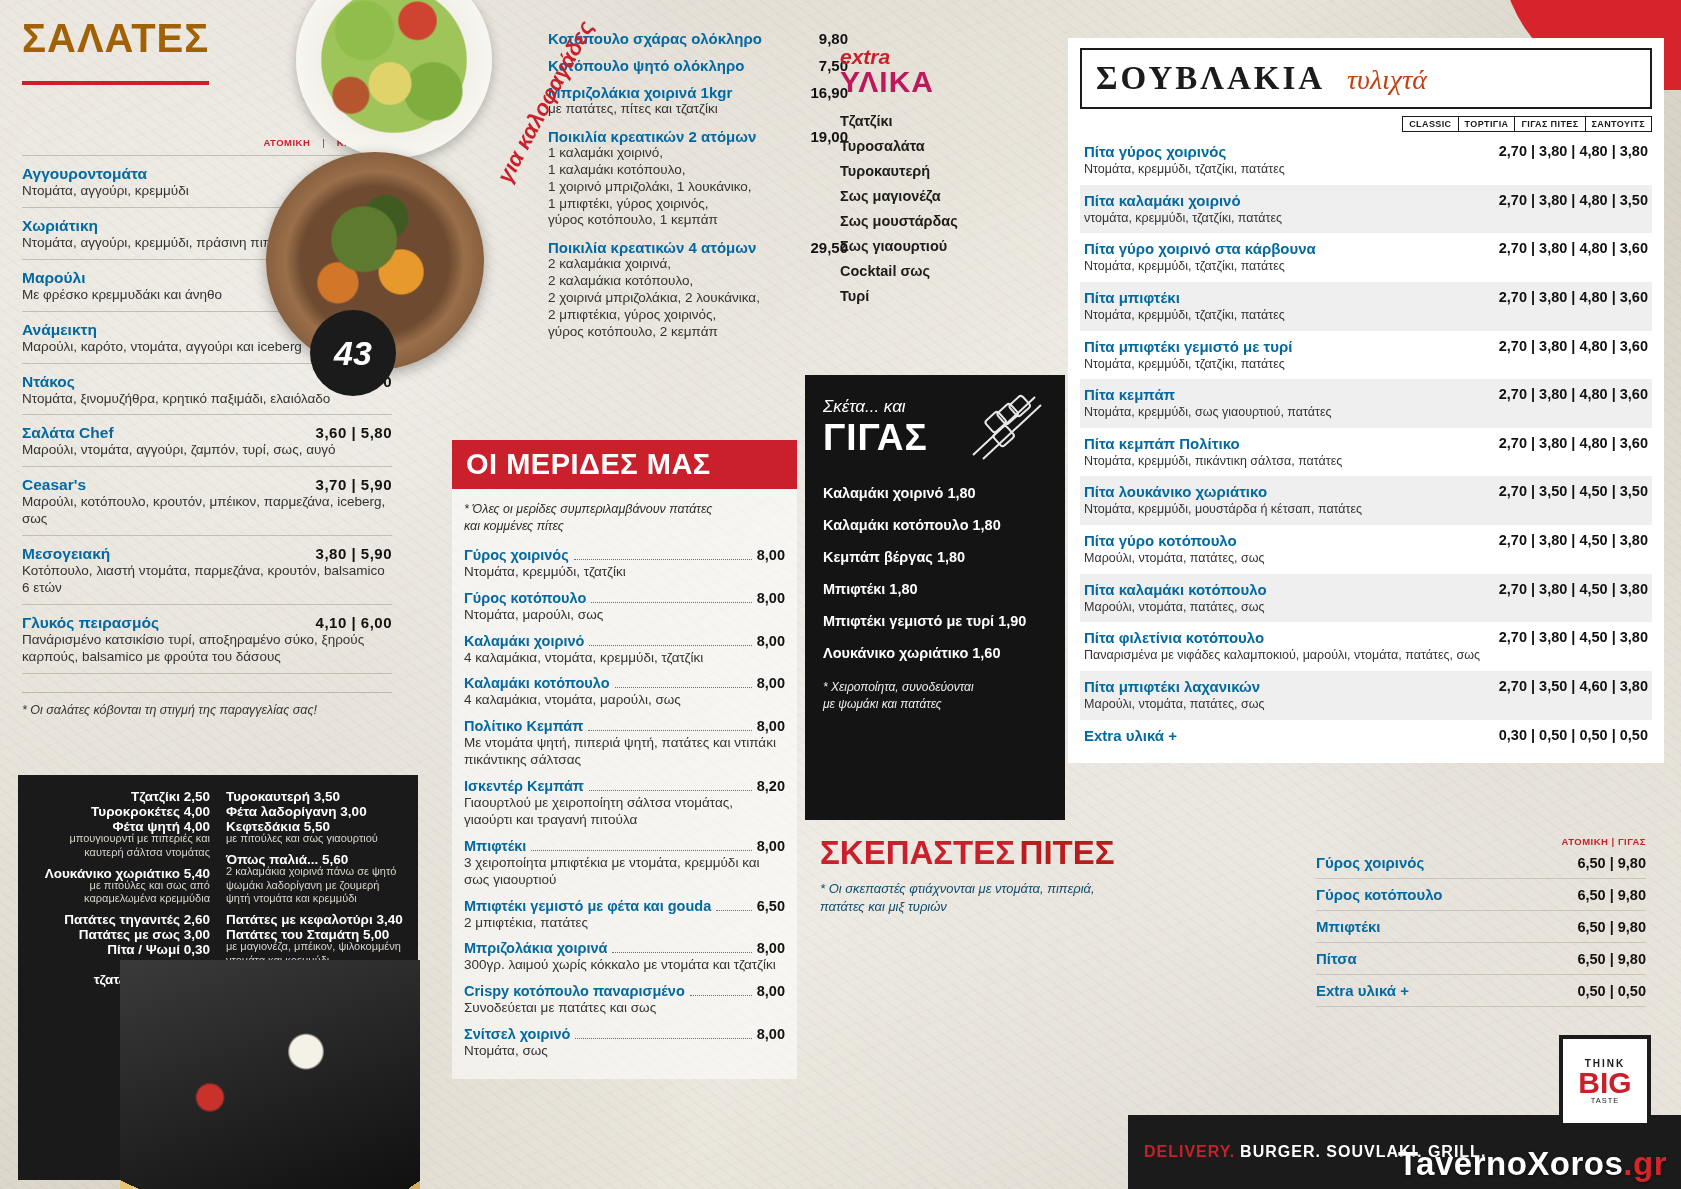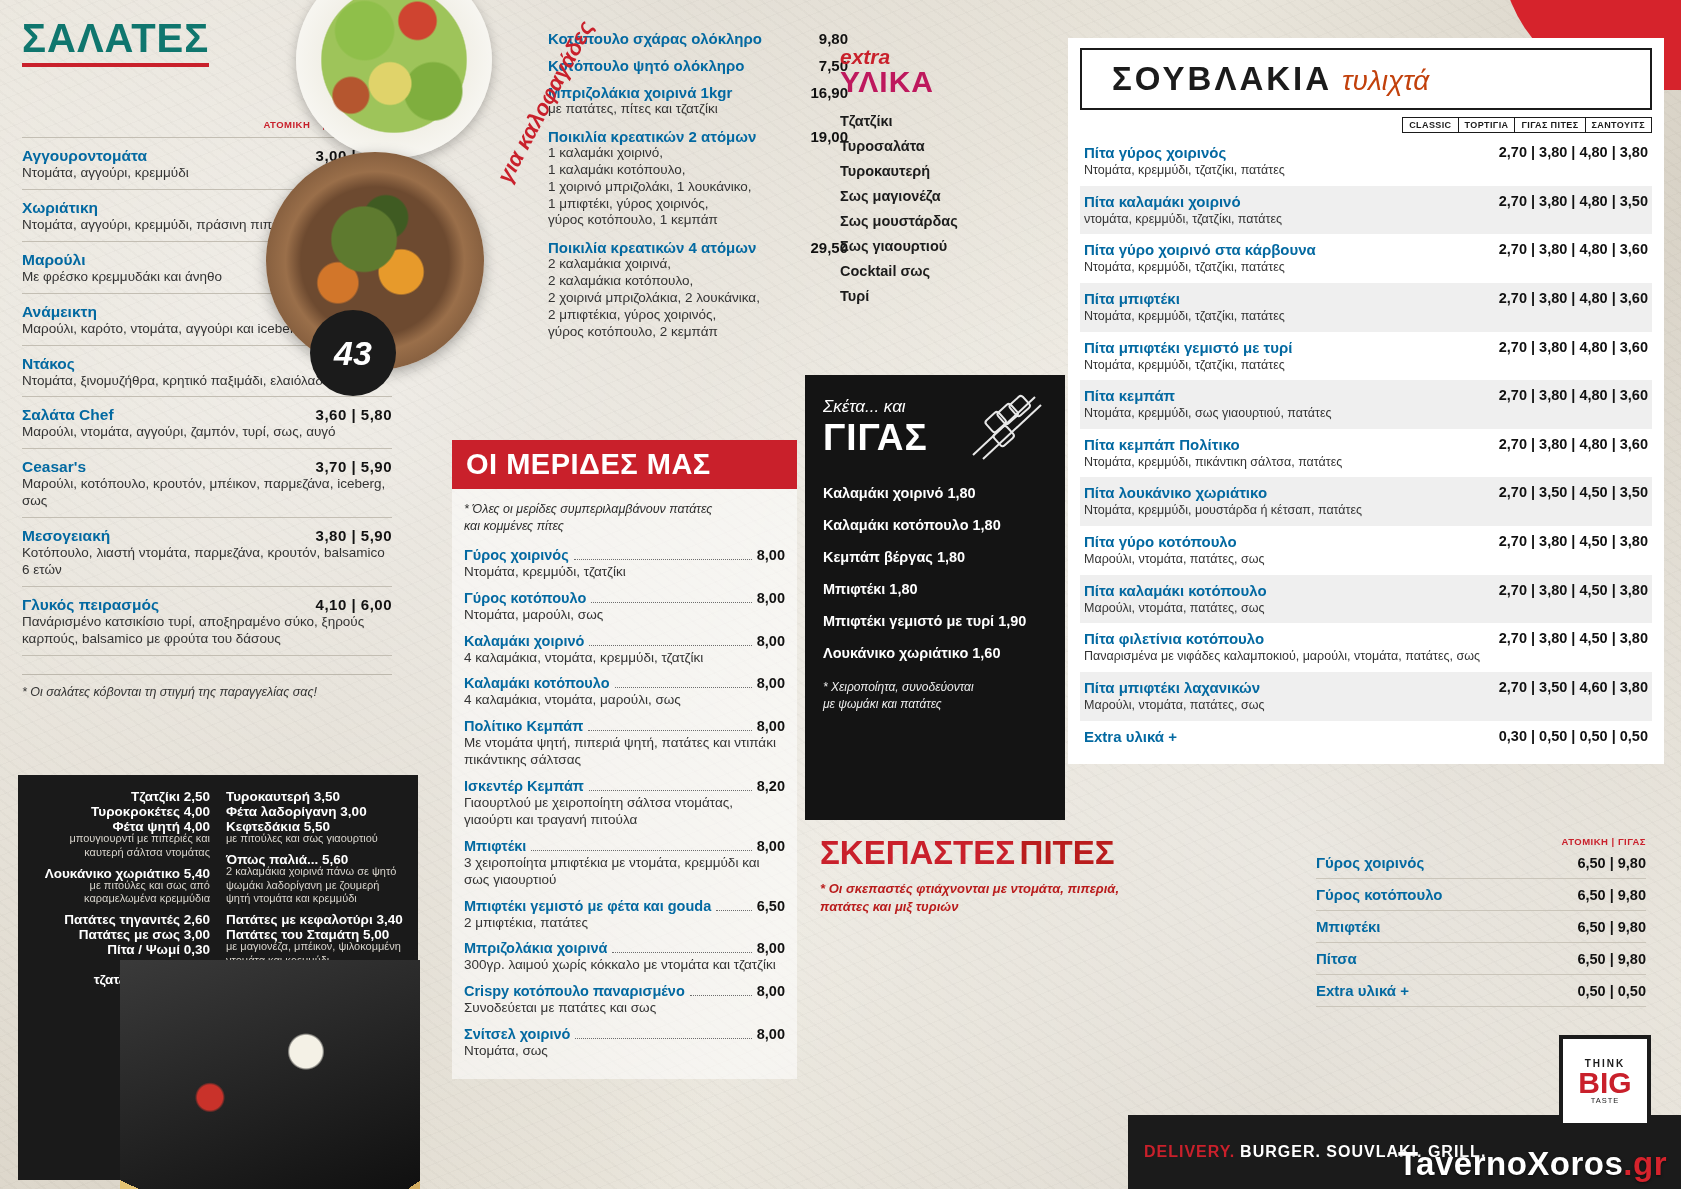--- a/index.html
+++ b/index.html
@@ -31,22 +31,22 @@
   
   .blk { position:absolute; }
   .dots { flex:1; border-bottom:1px dotted #6d6d6d; margin:0 5px 4px 5px; }
   .sub { color:#333; font-size:13.5px; line-height:1.25; }
   .nm { font-weight:bold; color:#0369a1; }
   .pr { font-weight:bold; color:#111; white-space:nowrap; }
 
   
   #salads { left:22px; top:16px; width:370px; }
   #salads .hdr {
-    font-size:40px; font-weight:bold; color:#0f766e; letter-spacing:1px;
-    border-bottom:4px solid #c9202b; display:inline-block; padding-bottom:2px;
+    font-size:40px; font-weight:bold; color:#a16207; letter-spacing:1px;
+    border-bottom:4px solid #c9202b; display:inline-block; padding-bottom:20px;
   }
   .colhead { font-size:9.5px; color:#c9202b; font-weight:bold; text-align:right; letter-spacing:.5px;}
   .sal-item { margin-top:9px; }
   .sal-item .top { display:flex; justify-content:space-between; align-items:baseline; }
   .sal-item .top .nm { font-size:15.5px; }
   .sal-item .top .pr { font-size:15px; letter-spacing:.5px;}
   .sal-note { font-style:italic; font-size:12.5px; color:#333; margin-top:18px;
               border-top:1px solid #bdb8ad; padding-top:10px;}
   .line-div { border-top:1px solid #c3beb3; margin-top:7px; }
 
@@ -99,40 +99,40 @@
   
   #gigas { left:805px; top:375px; width:260px; height:445px; background:#141414; color:#fff; }
   #gigas .sk { font-style:italic; font-size:17px; margin:22px 0 0 18px;}
   #gigas .gg { font-size:37px; font-weight:bold; margin:0 0 0 18px; letter-spacing:1px;}
   #gigas .li { font-weight:bold; font-size:14.5px; margin:0 0 16px 18px;}
   #gigas .nt { font-style:italic; font-size:12px; margin:18px 16px 0 18px; line-height:1.4; color:#efefef;}
 
   
   #souv { left:1068px; top:38px; width:596px; background:#fff; padding:10px 12px 12px 12px; }
   #souv .head {
-    border:2px solid #1b1b1b; padding:10px 30px; display:flex; align-items:baseline; gap:10px;
+    border:2px solid #1b1b1b; padding:10px 14px; display:flex; align-items:baseline; gap:22px;font-family:Liberation Serif, serif;
   }
   #souv .head .t { font-size:33px; font-weight:bold; letter-spacing:3px; color:#1b1b1b; }
   #souv .head .t2 { font-size:28px; font-style:italic; color:#c2410c; }
   .sv-cols { display:flex; justify-content:flex-end; gap:0; margin:7px 0 4px 0; }
   .sv-cols span {
     font-size:9px; color:#1b1b1b; font-weight:bold; letter-spacing:.4px;
     border:1px solid #1b1b1b; padding:2px 6px; margin-left:-1px;
   }
   .sv-row { display:flex; justify-content:space-between; align-items:flex-start; padding:7px 4px; }
   .sv-row.alt { background:#efefef; }
   .sv-row .nm { font-size:15px; }
   .sv-row .d { font-size:12.5px; color:#333; line-height:1.25; margin-top:2px;}
   .sv-row .pr { font-size:14.5px; white-space:nowrap; padding-left:10px;}
 
   
   #skep { left:806px; top:826px; width:860px; height:363px; }
   #skep .t1 { color:#c9202b; font-weight:bold; font-size:33px; display:inline; }
   #skep .t2 { color:#b91c1c; font-weight:bold; font-size:33px; display:inline; }
-  #skep .nt { font-style:italic; font-size:13px; color:#b91c1c; margin-top:8px; line-height:1.4;font-weight:bold;}
+  #skep .nt { font-style:italic; font-size:13px; color:#0c4a6e; margin-top:8px; line-height:1.4;}
   #skep .tbl { position:absolute; right:20px; top:10px; width:330px; }
   #skep .ch { text-align:right; font-size:9.5px; color:#c9202b; font-weight:bold; letter-spacing:.5px;}
   #skep .r { display:flex; justify-content:space-between; align-items:baseline; padding:7px 0; border-bottom:1px solid #cac5ba;}
   #skep .r .nm { font-size:15px; }
   #skep .r .pr { font-size:14.5px; }
 
   .footbar {
     position:absolute; left:1128px; bottom:0; width:666px; height:74px; background:#1b1b1b;
     display:flex; align-items:center; padding-left:16px;
   }

